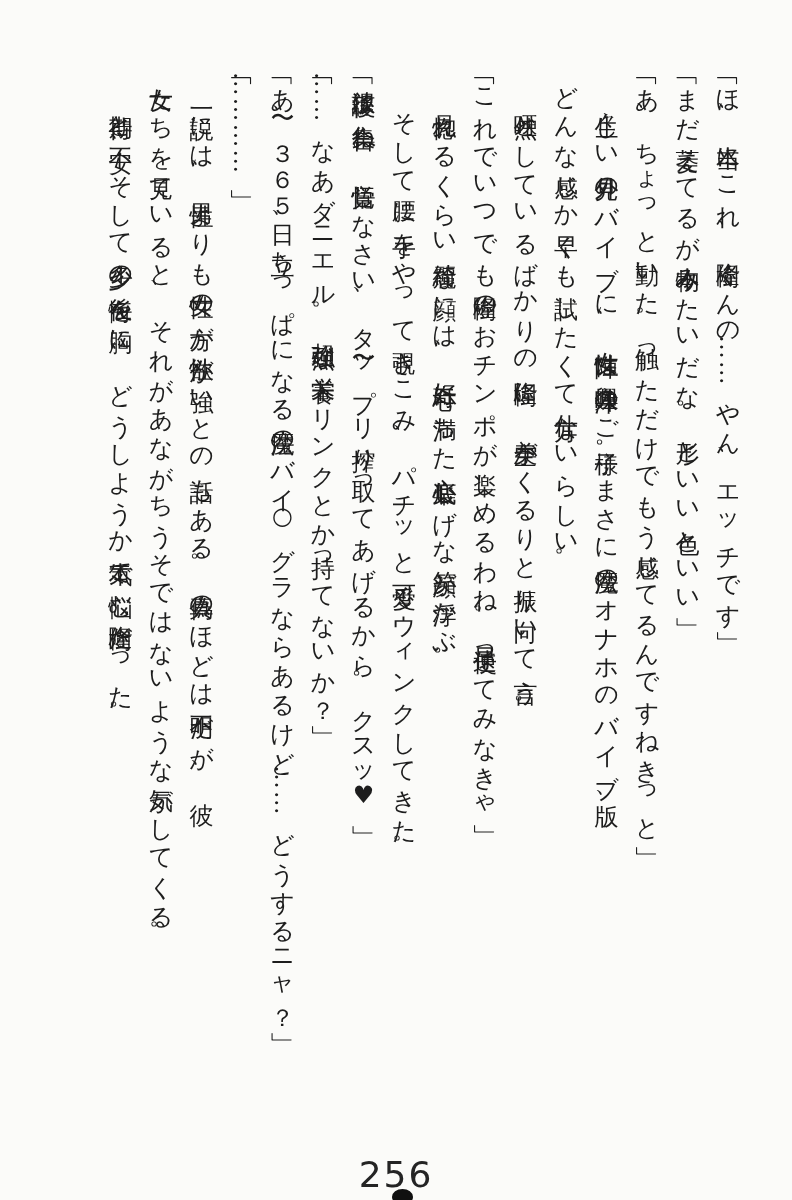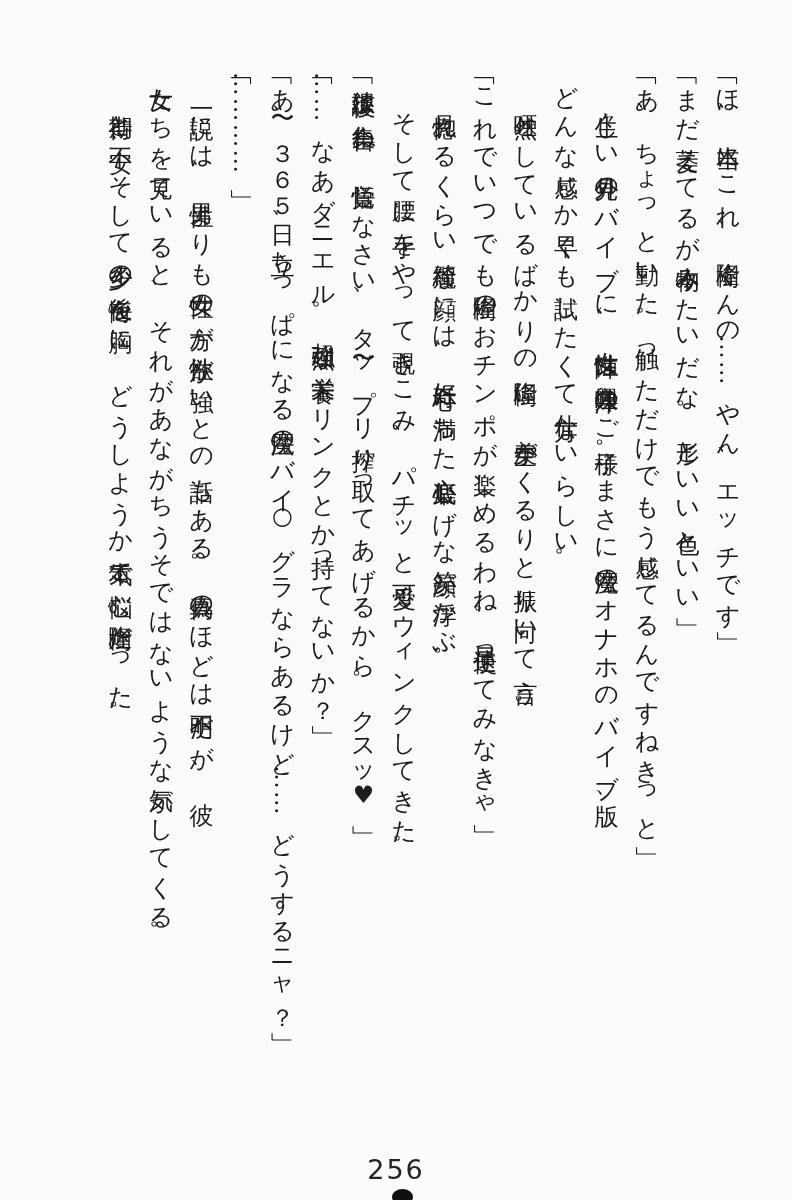--- a/index.html
+++ b/index.html
@@ -42,21 +42,21 @@
   .line.indent {
     text-indent: 26px;
   }
   .page-number {
     position: absolute;
     top: 1154px;
     left: 0;
     width: 100%;
     text-align: center;
     font-family: "DejaVu Sans", "Liberation Sans", sans-serif;
-    font-size: 27px;
+    font-size: 36px;
     font-weight: 400;
     letter-spacing: 2px;
     color: #242424;
   }
   .print-dot {
     position: absolute;
     top: 1189px;
     left: 392px;
     width: 21px;
     height: 16px;

